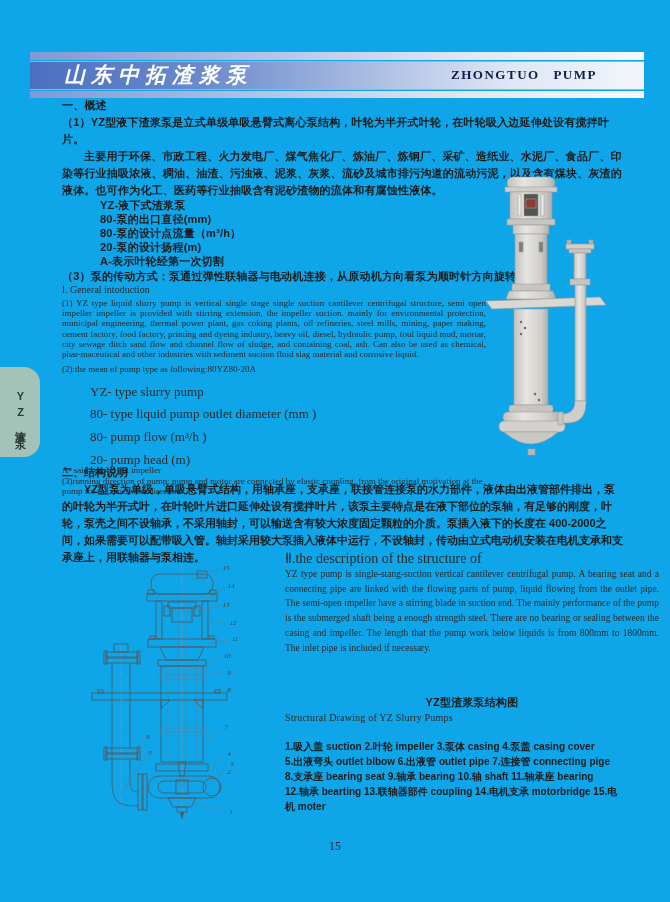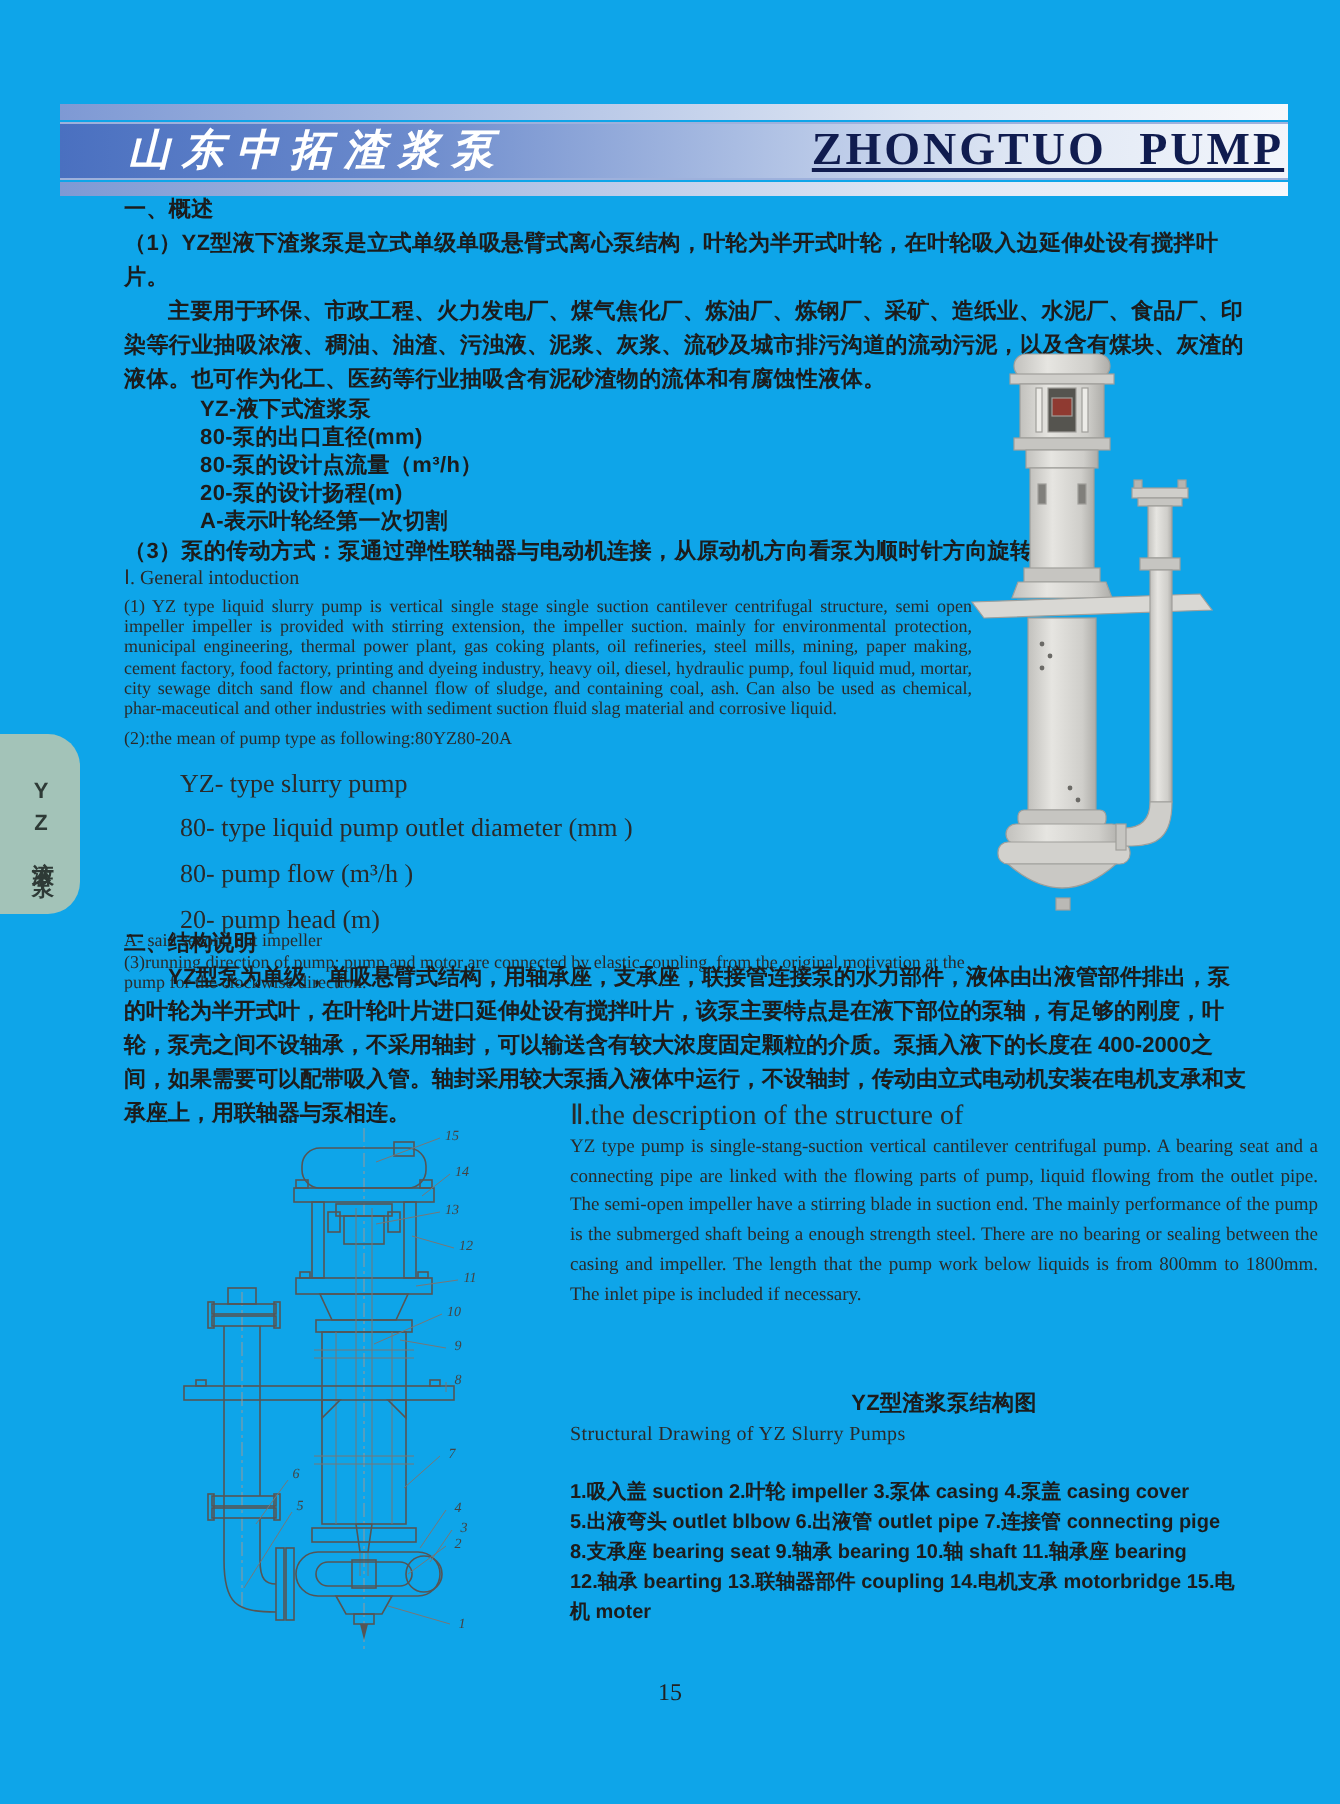--- a/index.html
+++ b/index.html
@@ -10,22 +10,22 @@
   .banner{position:absolute;left:30px;top:52px;width:614px;height:44px;}
   .strip{height:8px;background:linear-gradient(90deg,#7e99d4,#dfe7f4 70%,#f6f8fc);}
   .strip.bottom{height:7px;margin-top:1px;}
   .band{position:relative;height:27px;margin-top:1px;
         background:linear-gradient(90deg,#4a70c0 0%,#6b8acc 28%,#a9bce2 55%,#dfe7f4 78%,#f2f5fb 100%);
         border-top:1px solid #9eb1dc;border-bottom:1px solid #9eb1dc;}
   .brand-cn{position:absolute;left:34px;top:0;line-height:26px;color:#ffffff;
         font-family:"DejaVu Serif",serif;font-weight:bold;font-style:italic;
         font-size:21px;letter-spacing:6px;white-space:nowrap;}
   .brand-en{position:absolute;left:368px;top:0;width:252px;text-align:center;line-height:26px;
-        font-family:"Liberation Serif",serif;font-weight:bold;font-size:23px;
-        color:#101c4f;letter-spacing:1.5px;word-spacing:9px;white-space:nowrap;text-decoration:underline;}
+        font-family:"Liberation Serif",serif;font-weight:bold;font-size:13px;
+        color:#101c4f;letter-spacing:1.5px;word-spacing:9px;white-space:nowrap;}
 
   
   .tab{position:absolute;left:0;top:367px;width:40px;height:90px;background:#a3c3b8;
        border-radius:0 16px 16px 0;display:flex;align-items:center;justify-content:center;}
   .tab span{writing-mode:vertical-rl;text-orientation:upright;font-size:11px;
        letter-spacing:4px;color:#2e3a36;font-weight:600;}
 
   
   .cn{font-family:"Liberation Sans",sans-serif;font-weight:600;color:#1c1c1c;
       font-size:11px;line-height:17px;letter-spacing:0.2px;}

